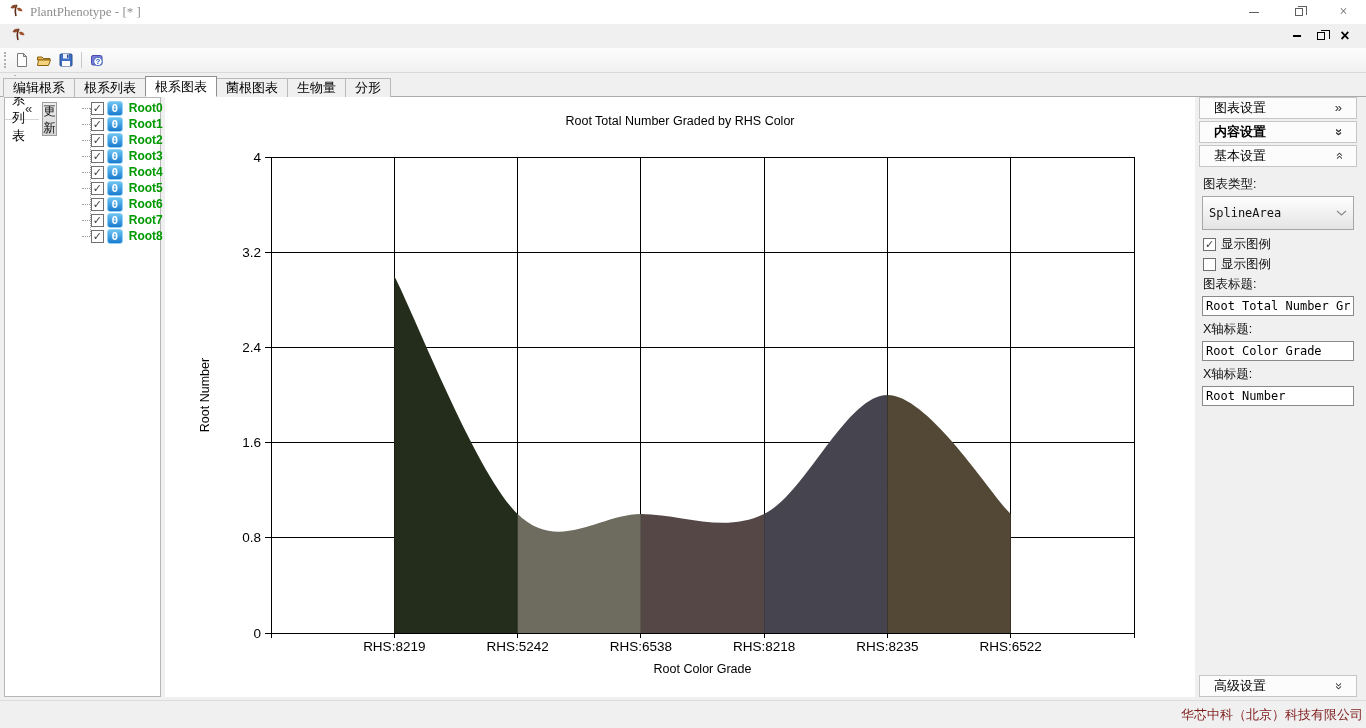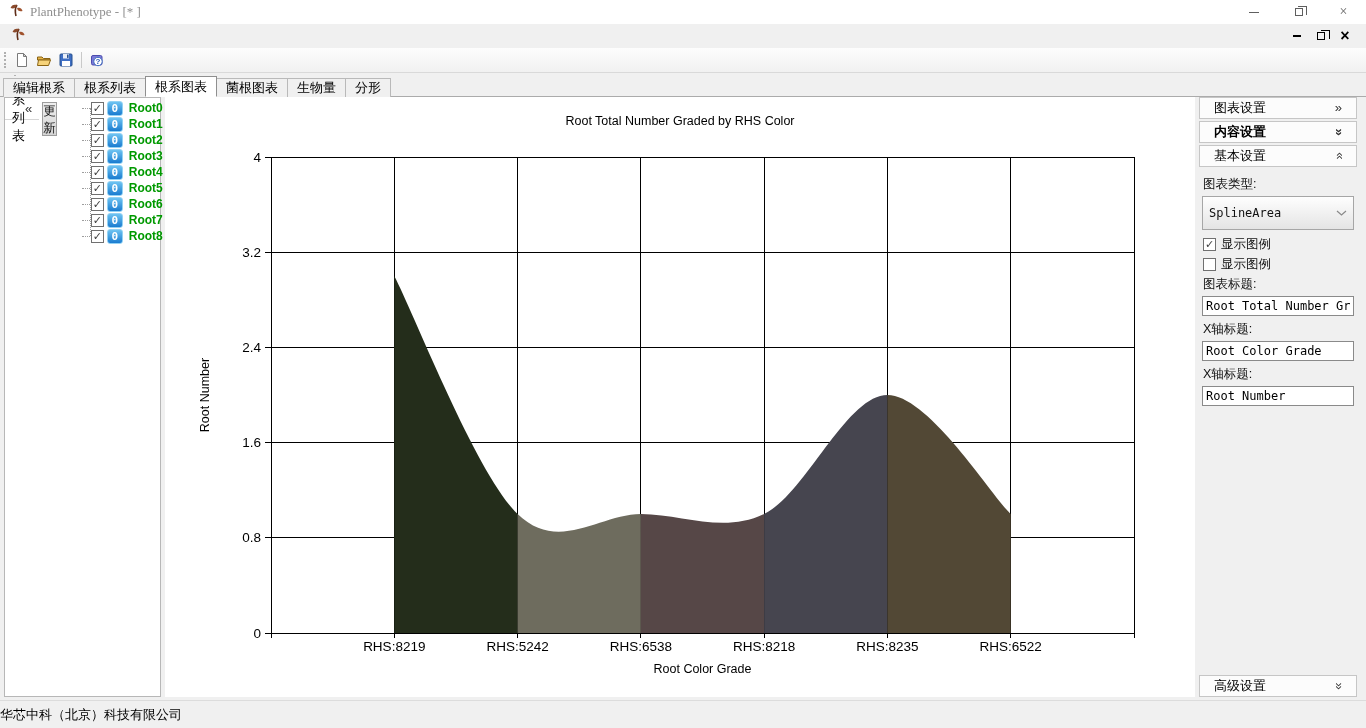--- a/index.html
+++ b/index.html
@@ -82,22 +82,22 @@
   .fld-label { margin:3px 1px 3px 1px; }
   .combobox { height:21px; border:1px solid #a6a6a6; background:linear-gradient(#fefefe,#e4e4e4);
     display:flex; align-items:center; justify-content:space-between; padding:16px 6px;
     font-family:"DejaVu Sans Mono","Liberation Mono",monospace; font-size:12px; margin-bottom:6px; }
   .cbx-row { display:flex; align-items:center; gap:5px; margin:3px 1px; }
   .text-input { width:100%; height:20px; border:1px solid #8a8a8a; background:#fff; padding:0 3px;
     font-family:"DejaVu Sans Mono","Liberation Mono",monospace; font-size:12px; margin-bottom:2px; }
 
   
   .statusbar { margin-top:3px; height:28px; background:#f0f0f0; border-top:1px solid #dcdcdc;
-    display:flex; align-items:center; justify-content:flex-start; padding-right:24px;
-    font-size:13px; color:#000000; }
+    display:flex; align-items:center; justify-content:flex-end; padding-right:3px;
+    font-size:13px; color:#7f1d1d; }
 </style>
 </head>
 <body>
 
 <div>
 
   <div class="titlebar">
     <span class="app-icon">
       <svg width="16" height="16" viewBox="0 0 16 16">
         <path d="M8 14 C7 10 7 6 9 3" stroke="#5f2d18" stroke-width="1.6" fill="none"></path>

